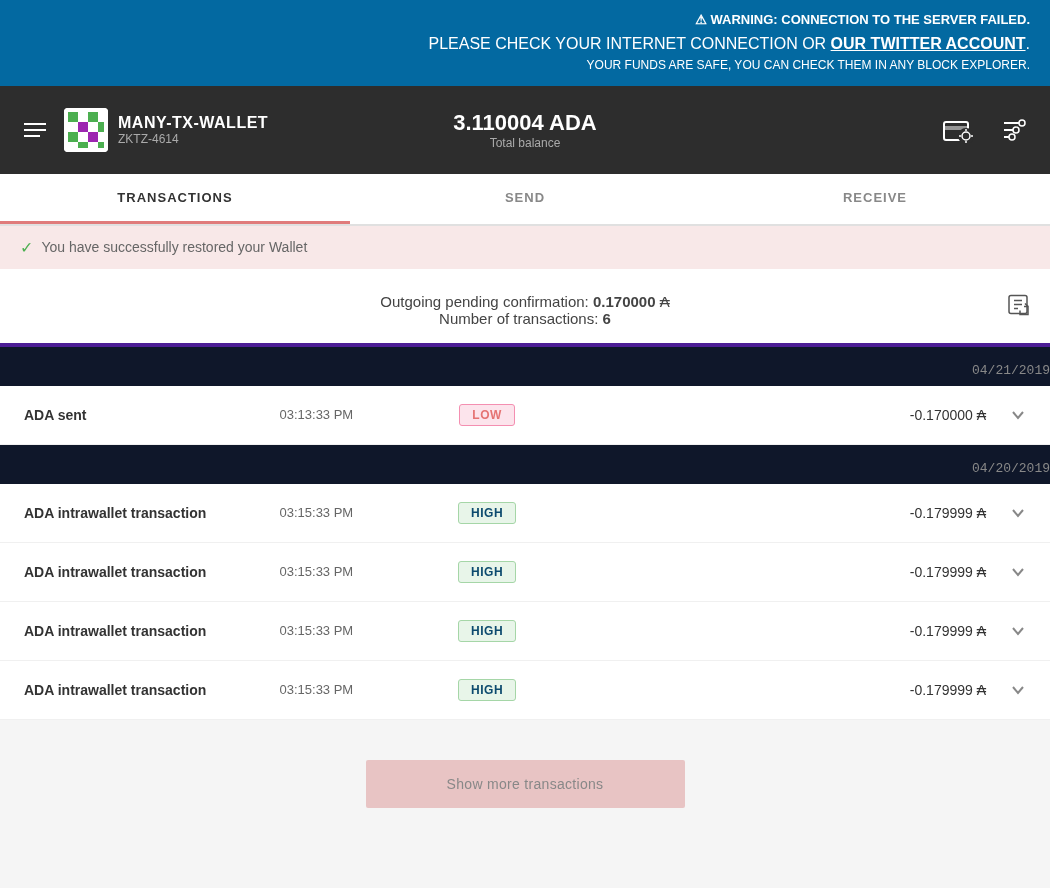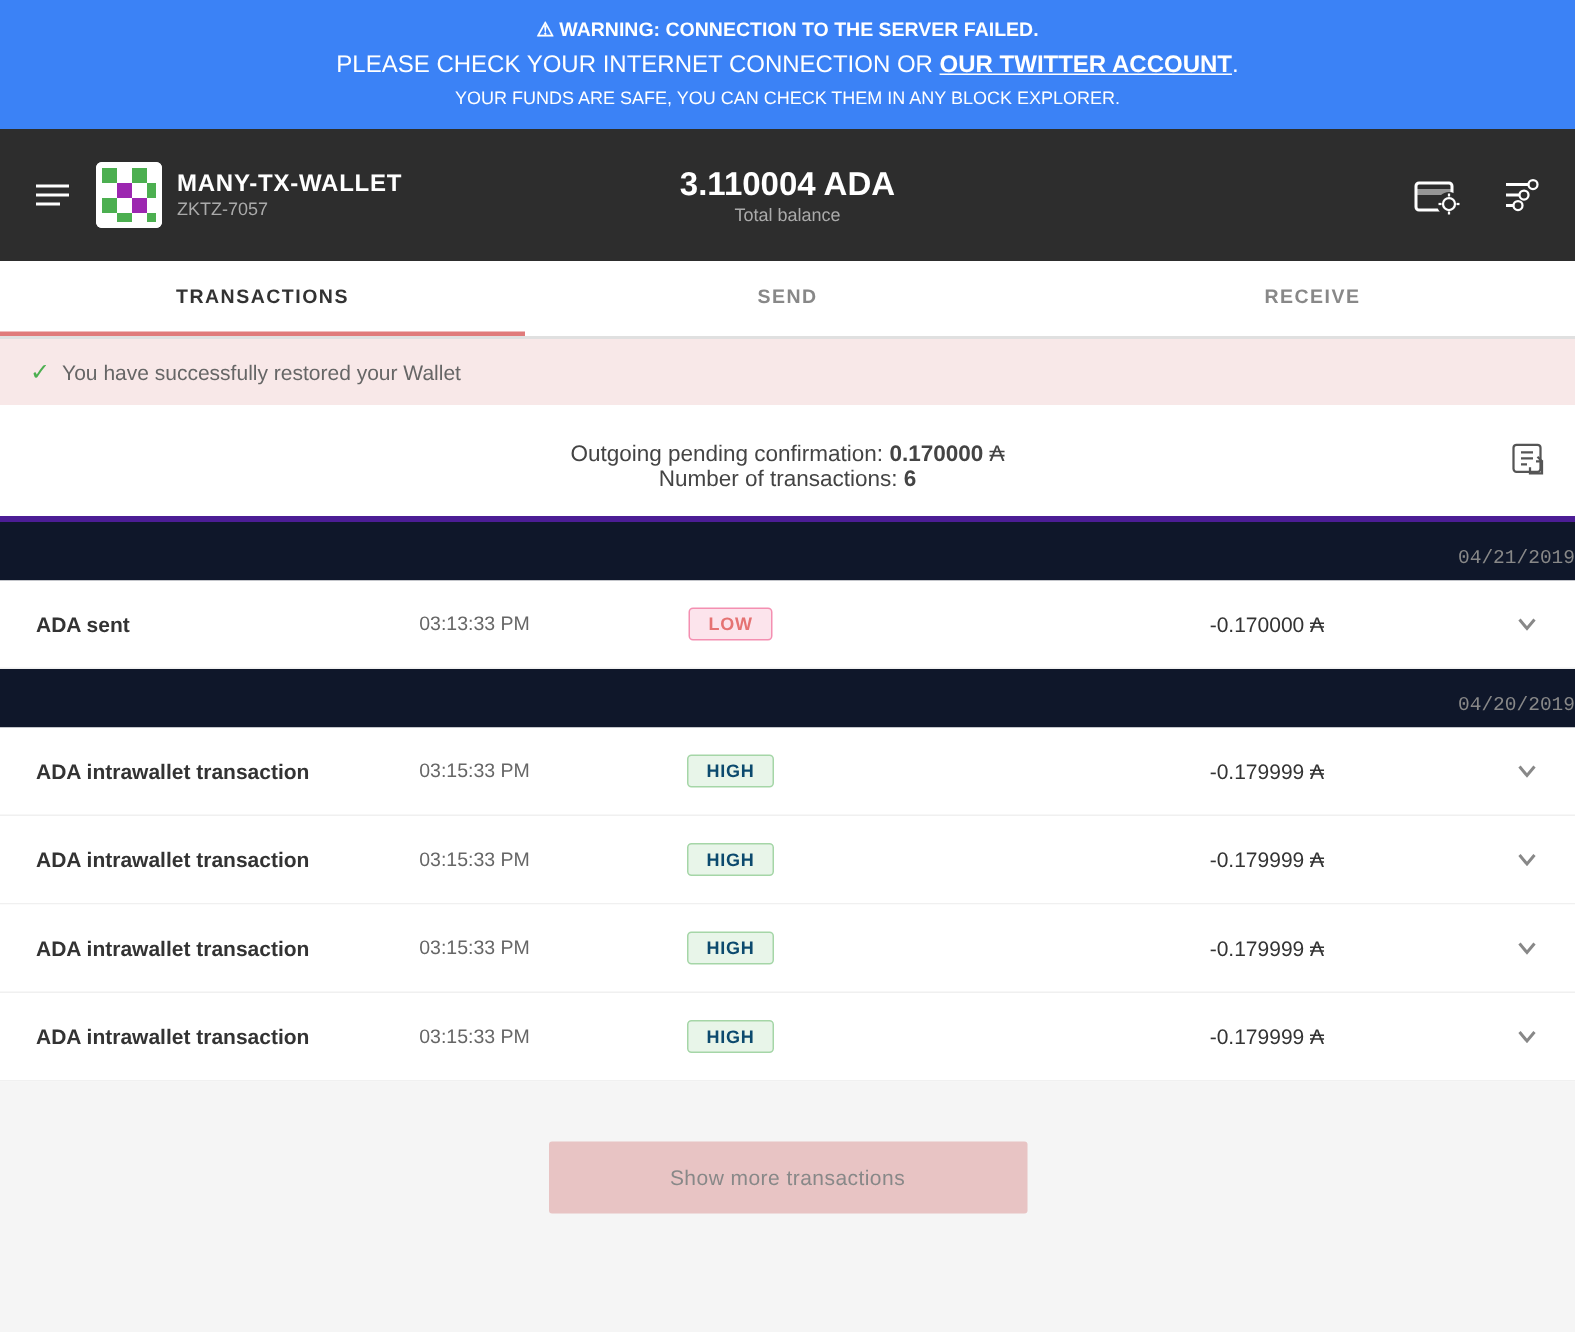--- a/index.html
+++ b/index.html
@@ -1,22 +1,22 @@
 <!DOCTYPE html>
 <html><head>
   <meta charset="utf-8">
   <style>
     * { box-sizing: border-box; margin: 0; padding: 0; }
     body { font-family: 'Segoe UI', Arial, sans-serif; background: #f5f5f5; width: 1050px; min-height: 888px; }
 
     
     .warning-banner {
-      background: #3b82f6;
+      background: #0369a1;
       color: white;
-      text-align: center;
+      text-align: right;
       padding: 10px 20px;
       font-size: 13px;
       line-height: 1.6;
     }
     .warning-banner a { color: white; font-weight: bold; text-decoration: underline; }
     .warning-banner .line1 { font-weight: bold; font-size: 13px; }
     .warning-banner .line2 { font-size: 16px; }
     .warning-banner .line3 { font-size: 12px; }
 
     
@@ -203,20 +203,21 @@
       border: 1px solid #f48fb1;
     }
     .badge-high {
       background: #e8f5e9;
       color: #0c4a6e;
       border: 1px solid #a5d6a7;
     }
     .tx-spacer { flex: 2; }
     .tx-amount {
       flex: 1.5;
+      text-align: right;
       font-size: 14px;
       color: #333;
       font-weight: 500;
     }
     .tx-expand {
       flex: 0.2;
       display: flex;
       justify-content: flex-end;
       cursor: pointer;
       color: #888;
@@ -284,21 +285,21 @@
         <rect x="24" y="24" width="10" height="10" fill="#9c27b0"></rect>
         <rect x="34" y="24" width="6" height="10" fill="#fff"></rect>
         <rect x="4" y="34" width="10" height="6" fill="#fff"></rect>
         <rect x="14" y="34" width="10" height="6" fill="#4caf50"></rect>
         <rect x="24" y="34" width="10" height="6" fill="#fff"></rect>
         <rect x="34" y="34" width="6" height="6" fill="#4caf50"></rect>
       </svg>
     </div>
     <div class="wallet-info">
       <span class="wallet-name">MANY-TX-WALLET</span>
-      <span class="wallet-id">ZKTZ-7057</span>
+      <span class="wallet-id">ZKTZ-4614</span>
     </div>
   </div>
 
   <div class="header-center">
     <div class="balance-amount">3.110004 ADA</div>
     <div class="balance-label">Total balance</div>
   </div>
 
   <div class="header-right">
     <button class="header-icon-btn">

